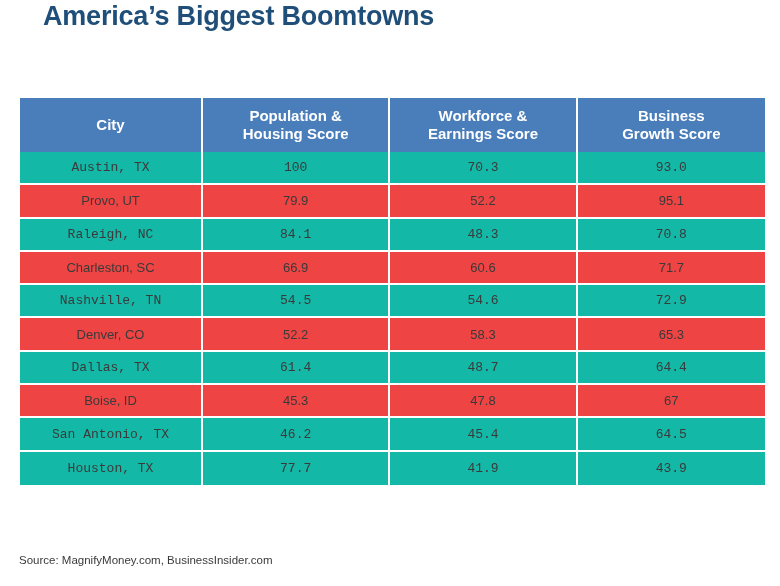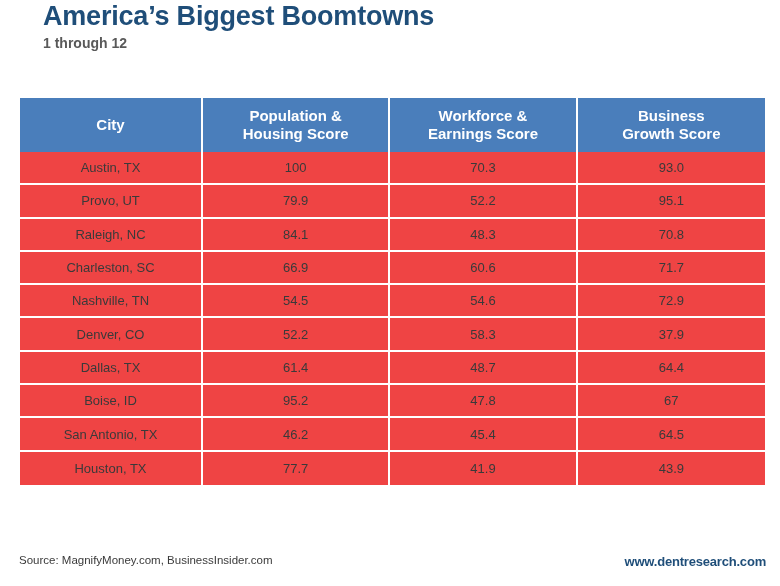--- a/index.html
+++ b/index.html
@@ -83,21 +83,21 @@
     height: 33.3px;
     padding: 0 6px;
     border-right: 2px solid #ffffff;
     border-bottom: 2px solid #ffffff;
     box-sizing: border-box;
     white-space: nowrap;
   }
   tbody td:last-child { border-right: none; }
   tbody tr:last-child td { border-bottom: none; }
 
-  tbody tr.row-dark td  { background: #ef4444; }
+  tbody tr.row-dark td  { background: #14b8a6; font-family: Liberation Mono, monospace; }
   tbody tr.row-light td { background: #ef4444; }
   
   .footer {
     position: absolute;
     left: 0;
     right: 0;
     bottom: 12px;
     height: 20px;
   }
   .source-text {
@@ -119,21 +119,20 @@
     letter-spacing: -0.2px;
   }
 </style>
 </head>
 <body>
 
 <div class="page">
 
   <div class="title-block">
     <div class="main-title">America’s Biggest Boomtowns</div>
-    <div class="sub-title">1 through 12</div>
   </div>
 
   <div class="table-wrap">
     <table class="data-table">
       <colgroup>
         <col class="col-city">
         <col class="col-score">
         <col class="col-score">
         <col class="col-score">
       </colgroup>
@@ -184,31 +183,31 @@
           <tr class="row-dark">
             <td>Nashville, TN</td>
             <td>54.5</td>
             <td>54.6</td>
             <td>72.9</td>
           </tr>
           <tr class="row-light">
             <td>Denver, CO</td>
             <td>52.2</td>
             <td>58.3</td>
-            <td>37.9</td>
+            <td>65.3</td>
           </tr>
           <tr class="row-dark">
             <td>Dallas, TX</td>
             <td>61.4</td>
             <td>48.7</td>
             <td>64.4</td>
           </tr>
           <tr class="row-light">
             <td>Boise, ID</td>
-            <td>95.2</td>
+            <td>45.3</td>
             <td>47.8</td>
             <td>67</td>
           </tr>
           <tr class="row-dark">
             <td>San Antonio, TX</td>
             <td>46.2</td>
             <td>45.4</td>
             <td>64.5</td>
           </tr>
           <tr class="row-dark">
@@ -216,16 +215,15 @@
             <td>77.7</td>
             <td>41.9</td>
             <td>43.9</td>
           </tr>
         </tbody>
     </table>
   </div>
 
   <div class="footer">
     <div class="source-text">Source: MagnifyMoney.com, BusinessInsider.com</div>
-    <div class="site-text">www.dentresearch.com</div>
   </div>
 
 </div>
 
 </body></html>

